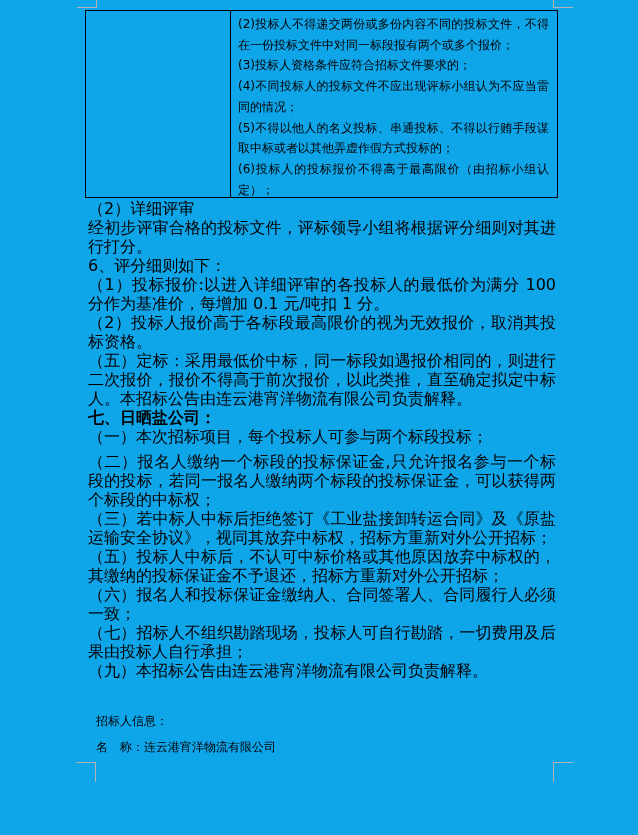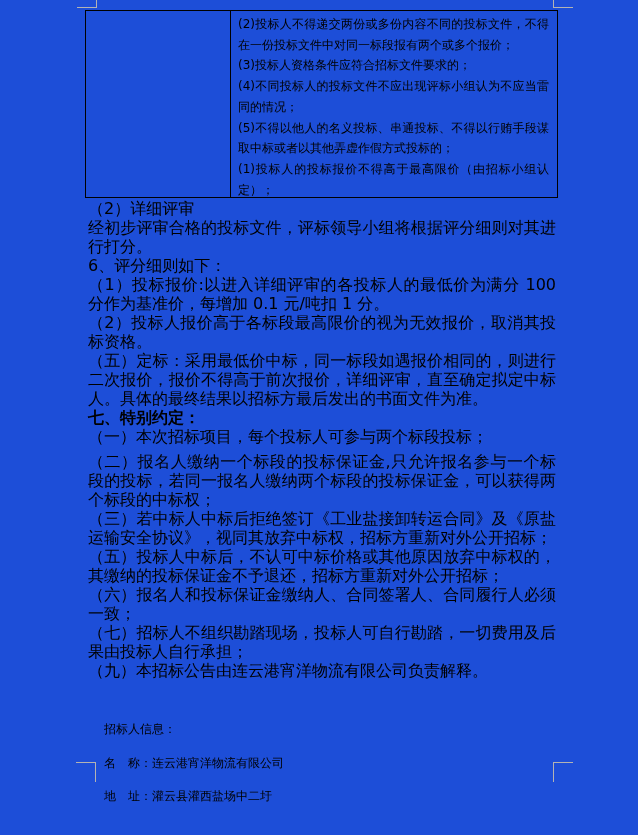--- a/index.html
+++ b/index.html
@@ -1,20 +1,20 @@
 <!DOCTYPE html>
 <html><head>
 <meta charset="utf-8">
 <style>
   html,body{margin:0;padding:0;}
   body{background:#ffffff;}
   .page{
     position:relative;
     width:638px;height:835px;
-    background:#1d4ed8;
+    background:#0ea5e9;
     overflow:hidden;
     font-family:"DejaVu Sans","Liberation Sans",sans-serif;
     color:#000000;
   }
   
   .mark{position:absolute;width:19px;height:19px;pointer-events:none;}
   .mark.tl{left:77px;top:-12px;border-bottom:1px solid #b3b3b3;border-right:1px solid #b3b3b3;}
   .mark.tr{left:553px;top:-12px;border-bottom:1px solid #b3b3b3;border-left:1px solid #b3b3b3;}
   .mark.bl{left:76px;top:762px;border-top:1px solid #b3b3b3;border-right:1px solid #b3b3b3;}
   .mark.br{left:553px;top:762px;border-top:1px solid #b3b3b3;border-left:1px solid #b3b3b3;}
@@ -51,59 +51,58 @@
     margin:0;
   }
   .doc-body .para.bold{font-weight:bold;}
   .doc-body .para.spaced{margin-top:6px;}
   
   .tenderer{
     position:absolute;left:88px;top:705px;width:468px;
     font-size:12px;
     line-height:17.5px;
   }
-  .tenderer div{margin:16px;font-family:Liberation Serif, serif;}
+  .tenderer div{margin:8px;font-family:Liberation Serif, serif;}
 </style>
 </head>
 <body>
 
 <div class="page">
 
   <div class="mark tl"></div>
   <div class="mark tr"></div>
   <div class="mark bl"></div>
   <div class="mark br"></div>
 
   <div class="req-table">
     <div class="cell-left"></div>
     <div class="cell-right">
         <div class="item">(2)投标人不得递交两份或多份内容不同的投标文件，不得在一份投标文件中对同一标段报有两个或多个报价；</div>
         <div class="item">(3)投标人资格条件应符合招标文件要求的；</div>
         <div class="item">(4)不同投标人的投标文件不应出现评标小组认为不应当雷同的情况；</div>
         <div class="item">(5)不得以他人的名义投标、串通投标、不得以行贿手段谋取中标或者以其他弄虚作假方式投标的；</div>
-        <div class="item">(1)投标人的投标报价不得高于最高限价（由招标小组认定）；</div>
+        <div class="item">(6)投标人的投标报价不得高于最高限价（由招标小组认定）；</div>
       </div>
   </div>
 
   <div class="doc-body">
       <div class="para">（2）详细评审</div>
       <div class="para">经初步评审合格的投标文件，评标领导小组将根据评分细则对其进行打分。</div>
       <div class="para">6、评分细则如下：</div>
       <div class="para">（1）投标报价:以进入详细评审的各投标人的最低价为满分 100 分作为基准价，每增加 0.1 元/吨扣 1 分。</div>
       <div class="para">（2）投标人报价高于各标段最高限价的视为无效报价，取消其投标资格。</div>
-      <div class="para">（五）定标：采用最低价中标，同一标段如遇报价相同的，则进行二次报价，报价不得高于前次报价，详细评审，直至确定拟定中标人。具体的最终结果以招标方最后发出的书面文件为准。</div>
-      <div class="para bold">七、特别约定：</div>
+      <div class="para">（五）定标：采用最低价中标，同一标段如遇报价相同的，则进行二次报价，报价不得高于前次报价，以此类推，直至确定拟定中标人。本招标公告由连云港宵洋物流有限公司负责解释。</div>
+      <div class="para bold">七、日晒盐公司：</div>
       <div class="para">（一）本次招标项目，每个投标人可参与两个标段投标；</div>
       <div class="para spaced">（二）报名人缴纳一个标段的投标保证金,只允许报名参与一个标段的投标，若同一报名人缴纳两个标段的投标保证金，可以获得两个标段的中标权；</div>
       <div class="para">（三）若中标人中标后拒绝签订《工业盐接卸转运合同》及《原盐运输安全协议》，视同其放弃中标权，招标方重新对外公开招标；</div>
       <div class="para">（五）投标人中标后，不认可中标价格或其他原因放弃中标权的，其缴纳的投标保证金不予退还，招标方重新对外公开招标；</div>
       <div class="para">（六）报名人和投标保证金缴纳人、合同签署人、合同履行人必须一致；</div>
       <div class="para">（七）招标人不组织勘踏现场，投标人可自行勘踏，一切费用及后果由投标人自行承担；</div>
       <div class="para">（九）本招标公告由连云港宵洋物流有限公司负责解释。</div>
     </div>
 
   <div class="tenderer">
     <div>招标人信息：</div>
     <div>名　称：连云港宵洋物流有限公司</div>
-    <div>地　址：灌云县灌西盐场中二圩</div>
   </div>
 
 </div>
 
 </body></html>

